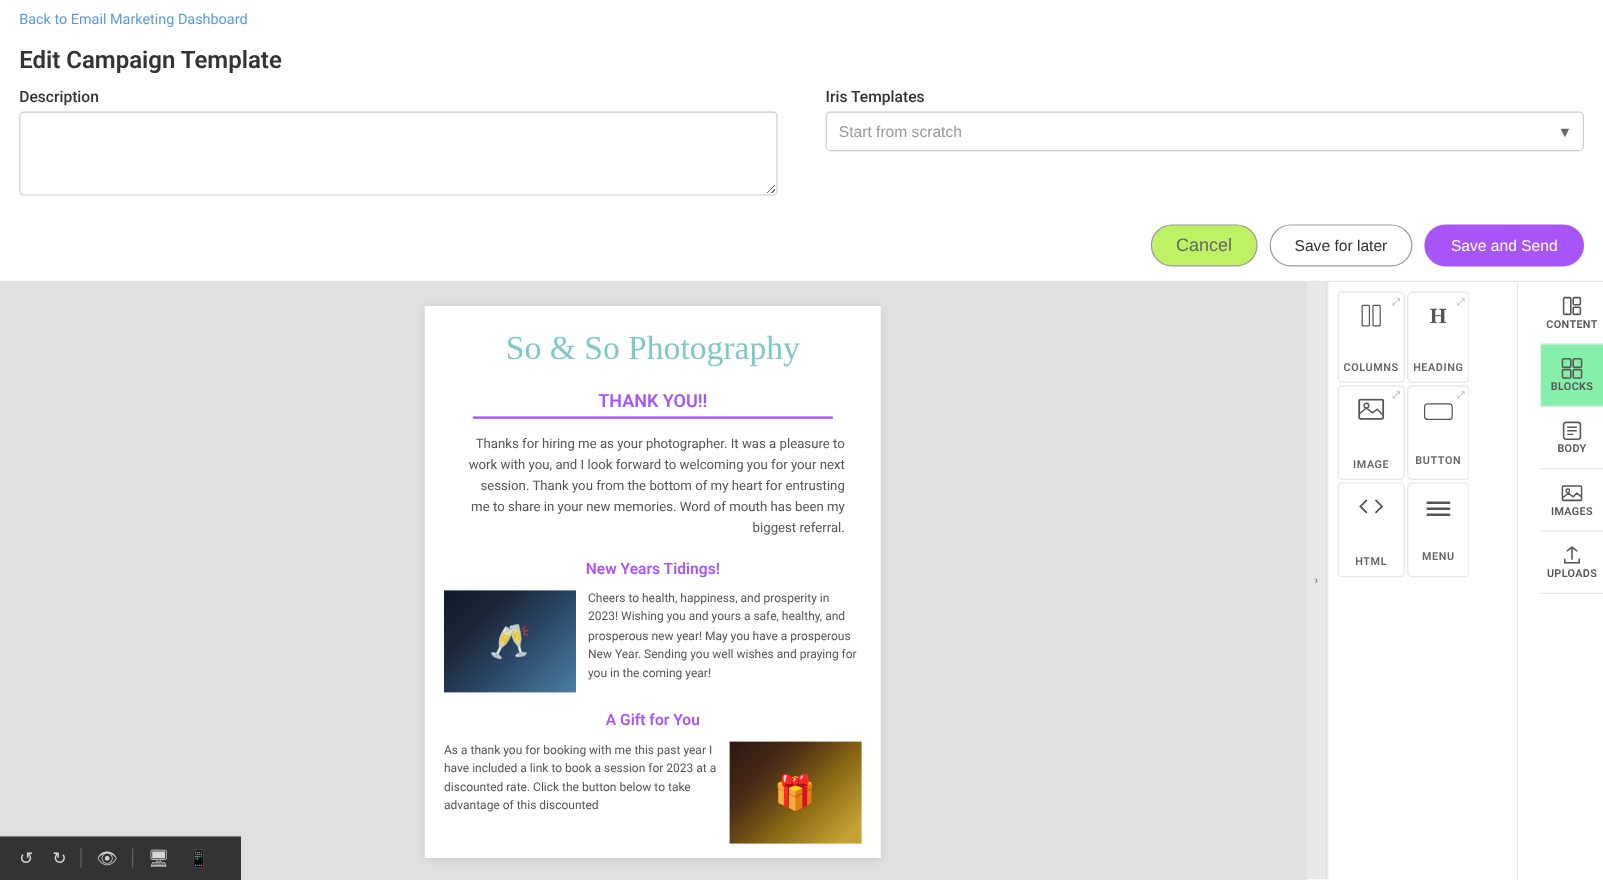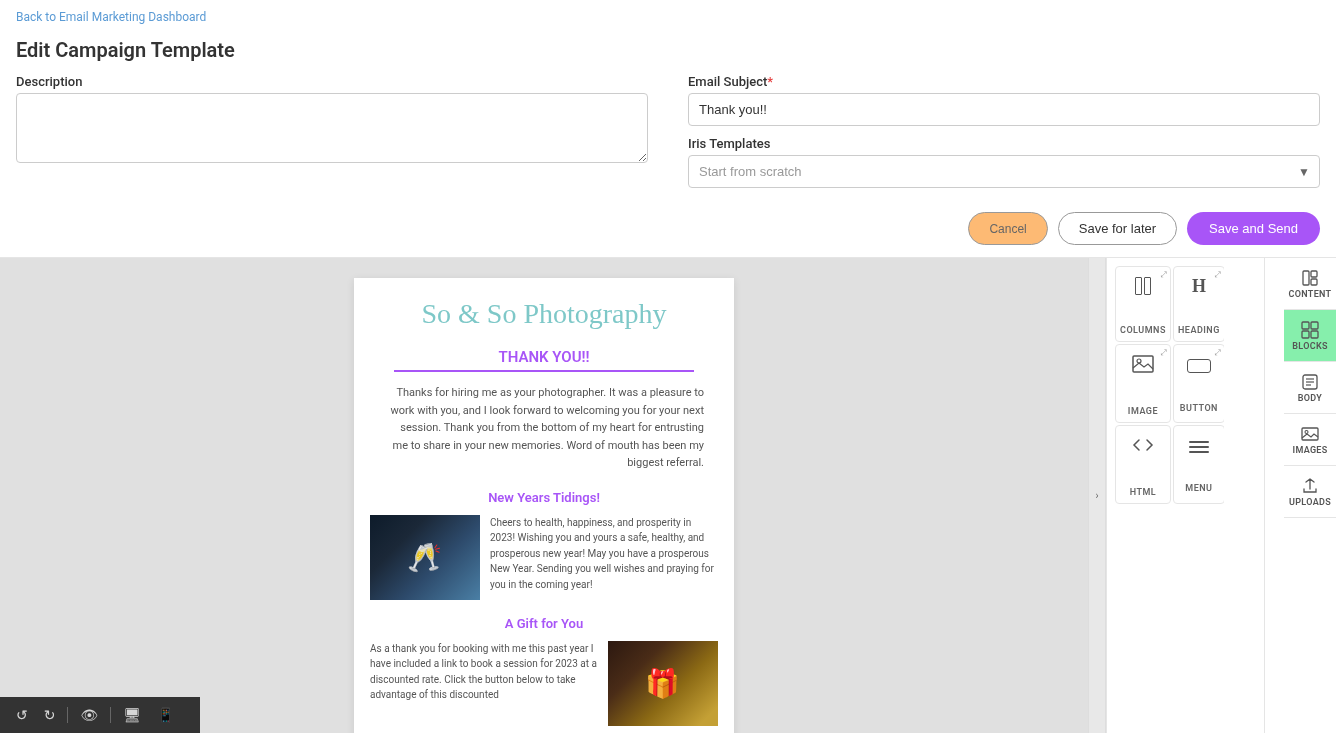--- a/index.html
+++ b/index.html
@@ -96,26 +96,26 @@
 
     
     .action-row {
       display: flex;
       justify-content: flex-end;
       gap: 10px;
       padding: 8px 16px 12px;
       border-bottom: 1px solid #e5e5e5;
     }
     .btn-cancel {
-      background: #fdba74;
+      background: #bef264;
       color: #666;
       border: 1px solid #999;
       border-radius: 20px;
       padding: 8px 20px;
-      font-size: 12px;
+      font-size: 15px;
       cursor: pointer;
     }
     .btn-save-later {
       background: #fff;
       color: #333;
       border: 1px solid #999;
       border-radius: 20px;
       padding: 8px 20px;
       font-size: 13px;
       cursor: pointer;
@@ -441,26 +441,20 @@
   <div class="page-title">Edit Campaign Template</div>
 
   <div class="form-area">
     <div class="form-left">
       <div class="form-group">
         <label class="form-label">Description</label>
         <textarea class="form-textarea" style=""></textarea>
       </div>
     </div>
     <div class="form-right">
-      <div class="form-group">
-        <label class="form-label">
-          <span>Email Subject</span><span class="required">*</span>
-        </label>
-        <input type="text" class="form-input" value="Thank you!!" style="">
-      </div>
       <div class="form-group">
         <label class="form-label">Iris Templates</label>
         <div class="form-select-wrapper">
           <select class="form-select">
             <option value="">Start from scratch</option>
           </select>
           <span class="select-arrow">▼</span>
         </div>
       </div>
     </div>

